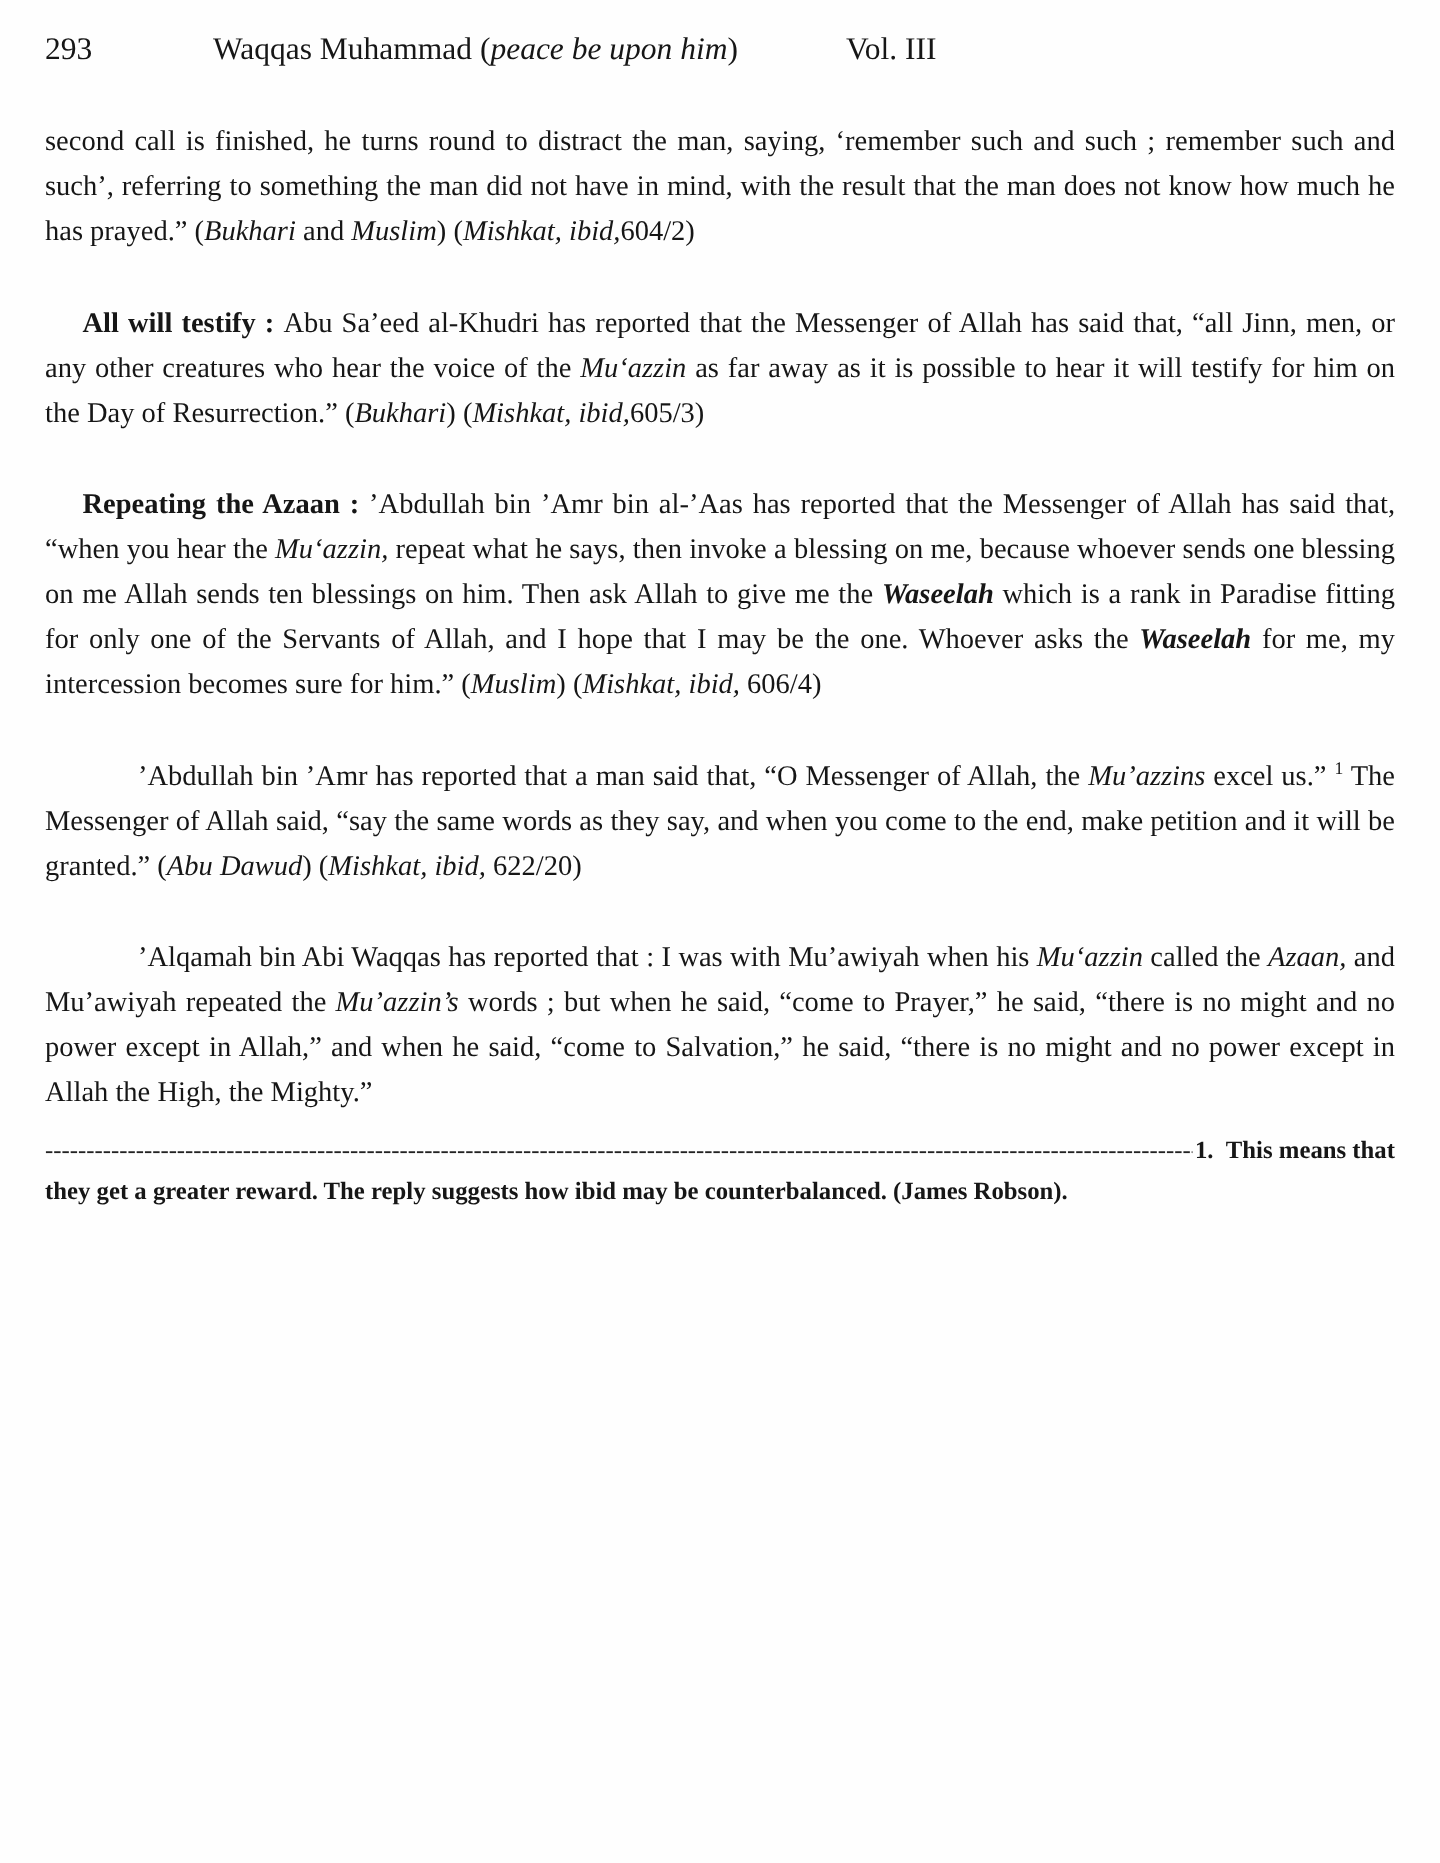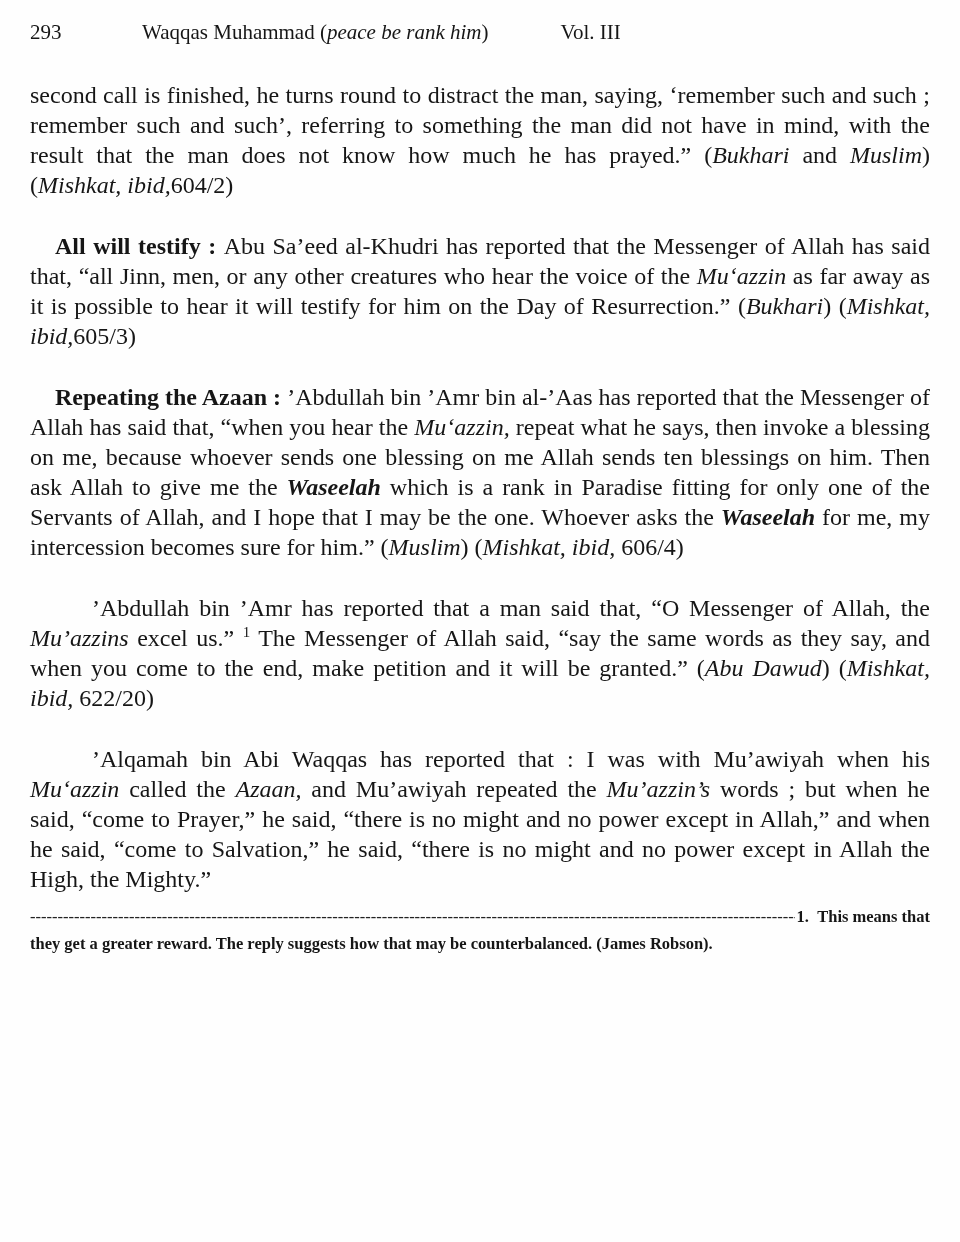--- a/index.html
+++ b/index.html
@@ -19,21 +19,21 @@
     display: flex;
     align-items: baseline;
     font-size: 21px;
     line-height: 28px;
     margin-bottom: 34px;
   }
   .pagenum { width: 112px; flex: 0 0 auto; }
   .title { flex: 0 0 auto; }
   .vol { margin-left: 72px; flex: 0 0 auto; text-align: center; }
   .body {
-    font-size: 24px;
+    font-size: 19px;
     line-height: 30px;
     text-align: justify;
     text-justify: inter-word;
   }
   .para { margin: 0 0 31px 0; }
   .para.indent { text-indent: 62px; }
   .para:last-child { margin-bottom: 10px; font-family: Liberation Serif, serif; }
   .i  { font-style: italic; }
   .b  { font-weight: bold; margin-left: 25px; }
   .bi { font-weight: bold; font-style: italic; }
@@ -55,33 +55,33 @@
   .fnref { flex: 0 0 auto; padding-left: 2px; }
   .fn-text { margin-top: 1px; }
 </style>
 </head>
 <body>
 
 <div class="page">
 
   <header class="header">
     <span class="pagenum">293</span>
-    <span class="title"><span>Waqqas Muhammad (</span><span class="i">peace be rank him</span><span>)</span></span>
+    <span class="title"><span>Waqqas Muhammad (</span><span class="i">peace be upon him</span><span>)</span></span>
     <span class="vol">Vol. III</span>
   </header>
 
   <main class="body">
       <p class="para"><span>second call is finished, he turns round to distract the man, saying, ‘remember such and such ; remember such and such’, referring to something the man did not have in mind, with the result that the man does not know how much he has prayed.” (</span><span class="i">Bukhari</span><span> and </span><span class="i">Muslim</span><span>) (</span><span class="i">Mishkat, ibid,</span><span>604/2)</span></p>
       <p class="para"><span class="b">All will testify : </span><span>Abu Sa’eed al-Khudri has reported that the Messenger of Allah has said that, “all Jinn, men, or any other creatures who hear the voice of the </span><span class="i">Mu‘azzin</span><span> as far away as it is possible to hear it will testify for him on the Day of Resurrection.” (</span><span class="i">Bukhari</span><span>) (</span><span class="i">Mishkat, ibid,</span><span>605/3)</span></p>
       <p class="para"><span class="b">Repeating the Azaan : </span><span>’Abdullah bin ’Amr bin al-’Aas has reported that the Messenger of Allah has said that, “when you hear the </span><span class="i">Mu‘azzin,</span><span> repeat what he says, then invoke a blessing on me, because whoever sends one blessing on me Allah sends ten blessings on him. Then ask Allah to give me the </span><span class="bi">Waseelah</span><span> which is a rank in Paradise fitting for only one of the Servants of Allah, and I hope that I may be the one. Whoever asks the </span><span class="bi">Waseelah</span><span> for me, my intercession becomes sure for him.” (</span><span class="i">Muslim</span><span>) (</span><span class="i">Mishkat, ibid,</span><span> 606/4)</span></p>
       <p class="para indent"><span>’Abdullah bin ’Amr has reported that a man said that, “O Messenger of Allah, the </span><span class="i">Mu’azzins</span><span> excel us.” </span><span class="sup">1</span><span> The Messenger of Allah said, “say the same words as they say, and when you come to the end, make petition and it will be granted.” (</span><span class="i">Abu Dawud</span><span>) (</span><span class="i">Mishkat, ibid,</span><span> 622/20)</span></p>
       <p class="para indent"><span>’Alqamah bin Abi Waqqas has reported that : I was with Mu’awiyah when his </span><span class="i">Mu‘azzin</span><span> called the </span><span class="i">Azaan,</span><span> and Mu’awiyah repeated the </span><span class="i">Mu’azzin’s</span><span> words ; but when he said, “come to Prayer,” he said, “there is no might and no power except in Allah,” and when he said, “come to Salvation,” he said, “there is no might and no power except in Allah the High, the Mighty.”</span></p>
     </main>
 
   <footer class="footnote">
     <div class="fn-divider">
         <span class="dashes">------------------------------------------------------------------------------------------------------------------------------------------------------</span>
         <span class="fnref">1.&nbsp;&nbsp;This means that</span>
       </div>
-    <div class="fn-text"><span>they get a greater reward. The reply suggests how that may be counterbalanced. (James Robson).</span></div>
+    <div class="fn-text"><span>they get a greater reward. The reply suggests how ibid may be counterbalanced. (James Robson).</span></div>
   </footer>
 
 </div>
 
 </body></html>

